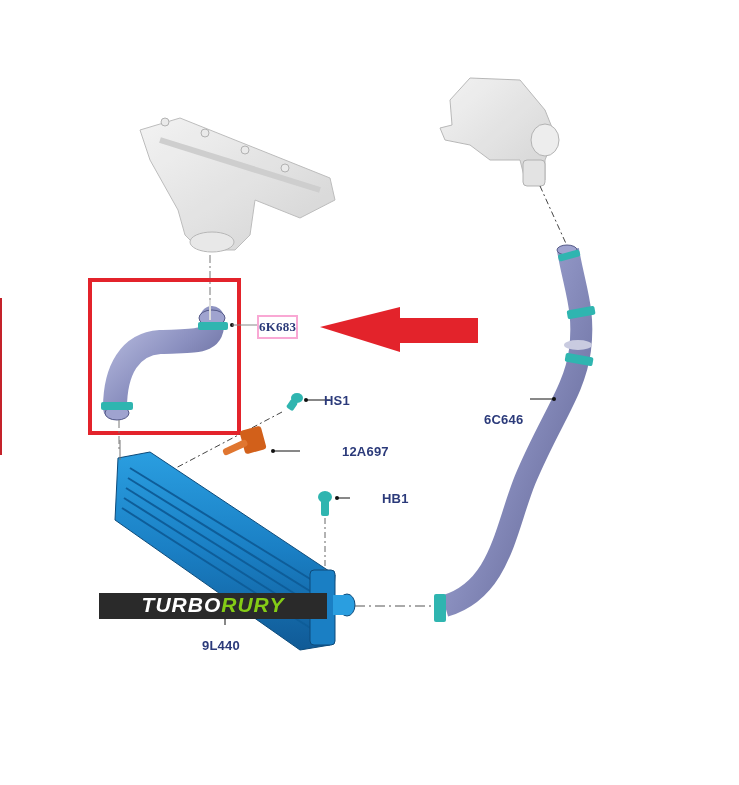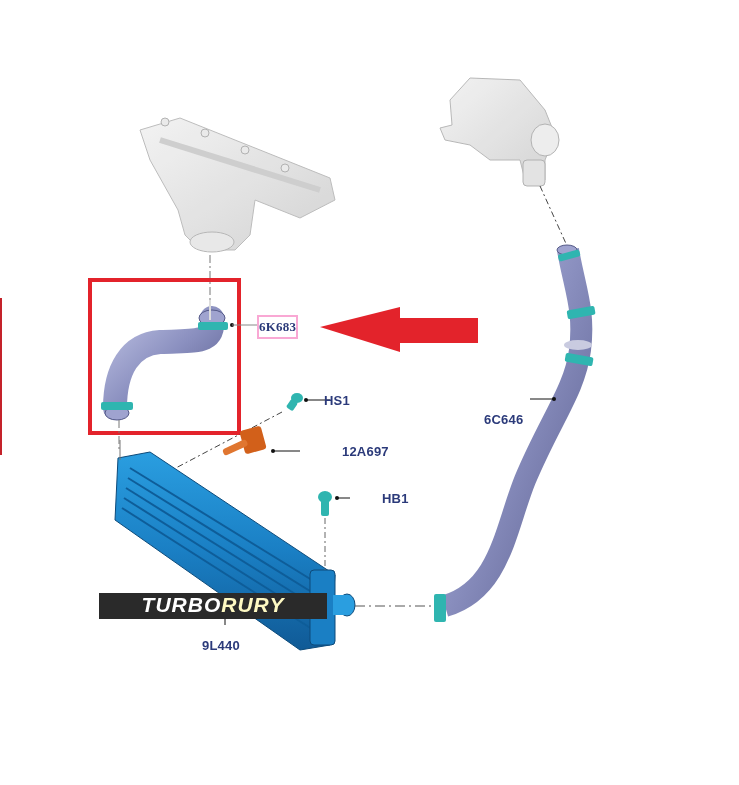--- a/index.html
+++ b/index.html
@@ -1,21 +1,21 @@
 <!DOCTYPE html>
 <html><head>
 <meta charset="utf-8">
 <style>
   html,body{margin:0;padding:0;background:#ffffff;}
   body{width:739px;height:785px;position:relative;overflow:hidden;font-family:"Liberation Sans",sans-serif;}
   .label{position:absolute;color:#2b3a7a;font-weight:bold;font-size:13px;letter-spacing:0.2px;white-space:nowrap;}
   .highlight-label{border:2px solid #f9a8d4;padding:2px 0;font-family:Liberation Serif, serif;}
   .logo{position:absolute;left:99px;top:549px;width:228px;height:26px;background:#2a2a2a;display:flex;justify-content:center;font-style:italic;font-weight:bold;font-size:21px;letter-spacing:1px;margin-top:44px;}
   .logo .w{color:#ffffff;}
-  .logo .b{color:#fef9c3;}
+  .logo .b{color:#84cc16;}
   svg{position:absolute;left:0;top:0;}
 </style>
 </head>
 <body>
 
 <svg width="739" height="785" viewBox="0 0 739 785">
   <defs>
     <linearGradient id="hoseGrad" x1="0" y1="0" x2="1" y2="1">
       <stop offset="0" stop-color="#b9bde0"></stop>
       <stop offset="0.5" stop-color="#8a8fbf"></stop>

